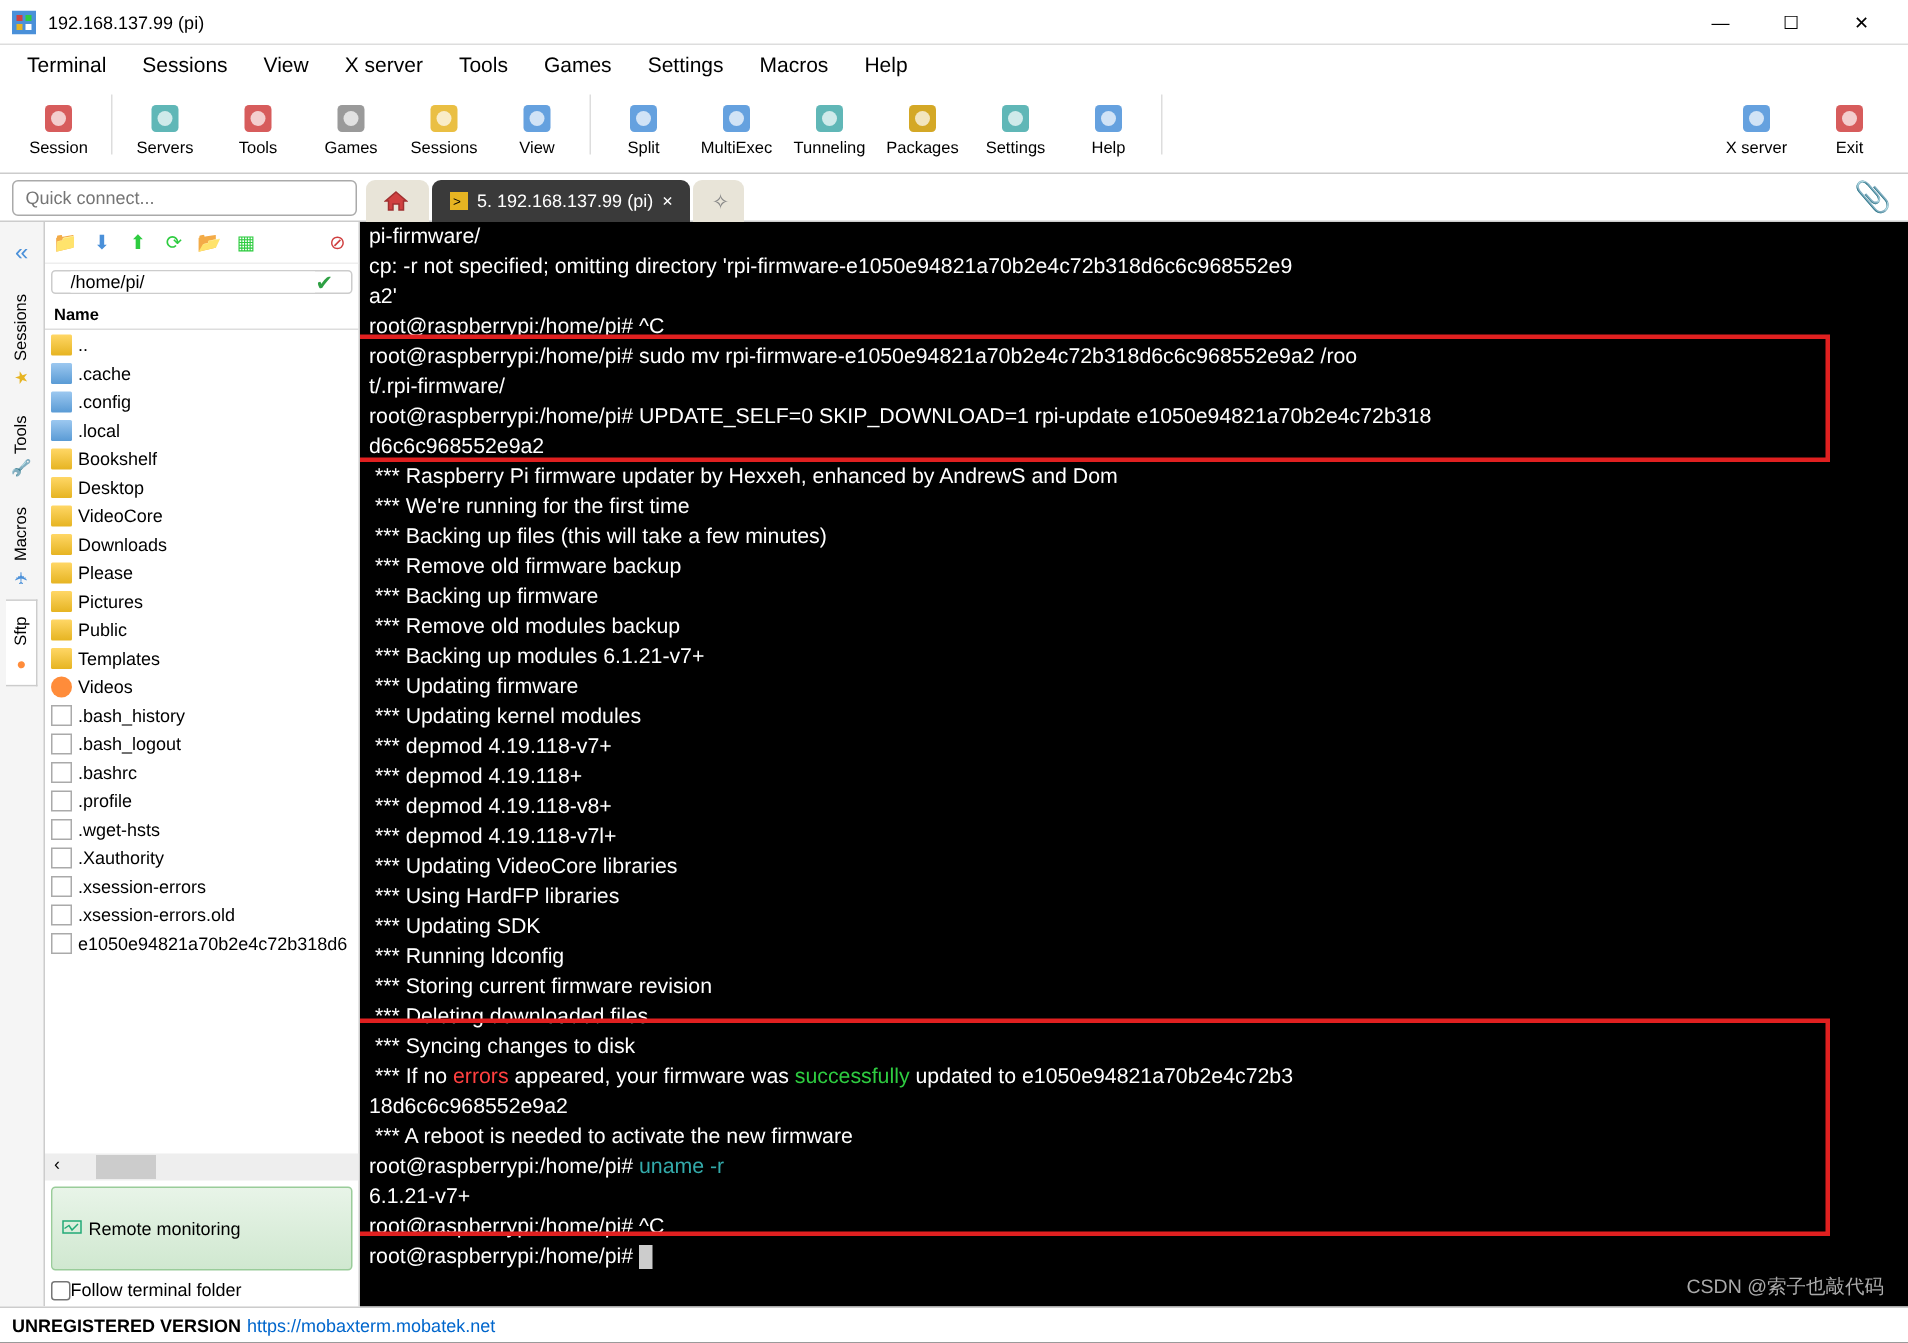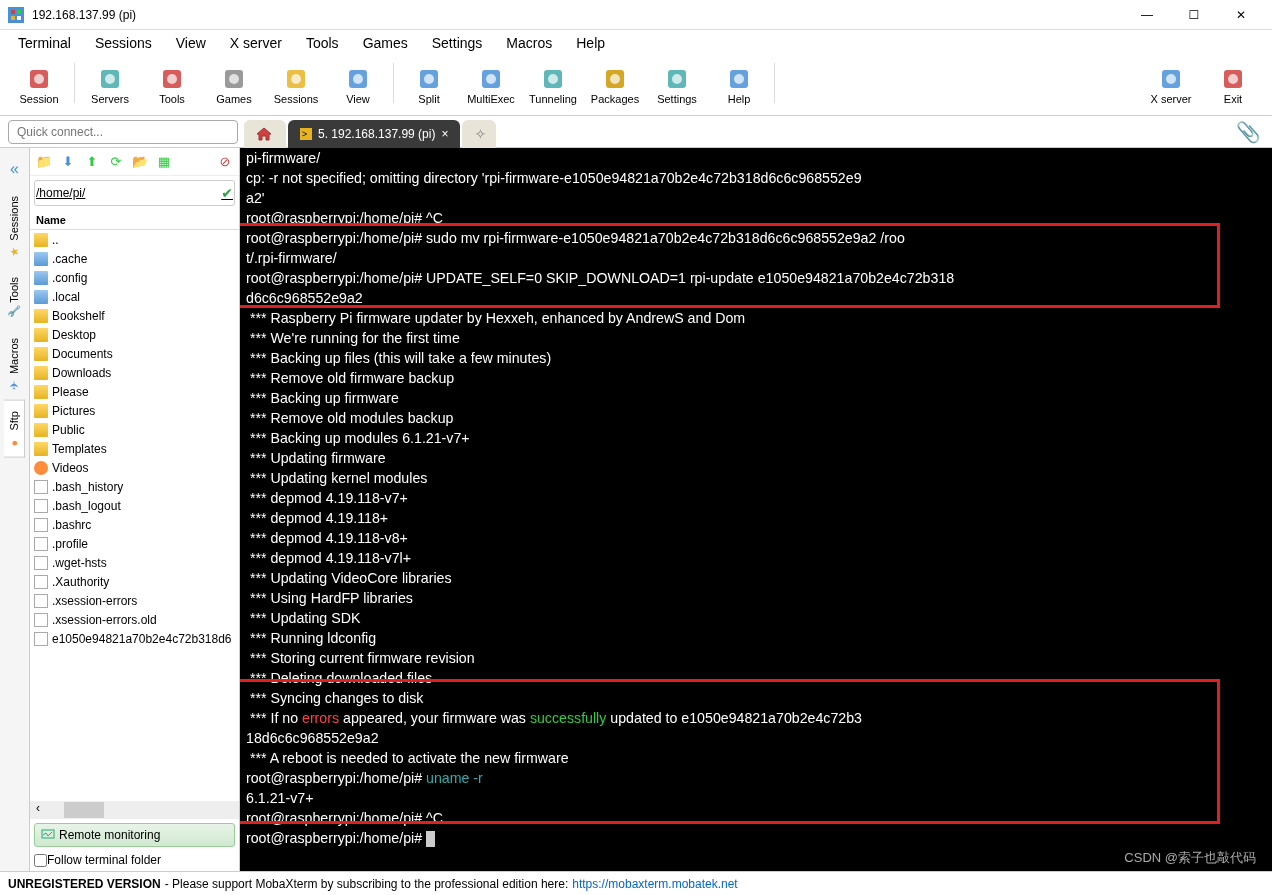--- a/index.html
+++ b/index.html
@@ -28,35 +28,35 @@
 .clip-icon { width: 30px; color: #4a90d9; font-size: 20px; text-align: center; cursor:pointer; }
 .main-area { flex: 1; display: flex; overflow: hidden; }
 .side-tabs { width: 30px; background: #f5f5f5; display: flex; flex-direction: column; align-items: center; padding-top: 8px; gap: 4px; border-right: 1px solid #ccc; }
 .side-tab { writing-mode: vertical-rl; transform: rotate(180deg); font-size: 11px; padding: 10px 4px; cursor: pointer; display: flex; align-items: center; gap: 4px; }
 .side-tab.active { background: #fff; border: 1px solid #ccc; border-right: none; }
 .side-tab-icon { writing-mode: horizontal-tb; transform: rotate(90deg); width:12px; height:12px; }
 .collapse-btn { color: #4a90d9; font-size: 16px; cursor: pointer; padding: 4px; }
 .sftp-panel { width: 210px; background: #fff; border-right: 1px solid #ccc; display: flex; flex-direction: column; font-size: 12px; }
 .sftp-toolbar { height: 28px; display: flex; align-items: center; padding: 0 4px; gap: 4px; border-bottom: 1px solid #eee; }
 .sftp-tb-btn { width: 20px; height: 20px; display: flex; align-items: center; justify-content: center; cursor: pointer; font-size: 13px; }
-.sftp-path { height: 26px; display: flex; align-items: center; padding: 0 1px; border: 1px solid #ccc; margin: 4px; border-radius: 3px; text-decoration: underline; }
+.sftp-path { height: 16px; display: flex; align-items: center; padding: 0 12px; border: 1px solid #ccc; margin: 4px; border-radius: 3px; }
 .sftp-path input { border: none; flex: 1; font-size: 12px; outline: none; }
 .sftp-path .ok-icon { color: #2ea043; font-size: 14px; }
 .sftp-header { height: 20px; padding: 0 6px; border-bottom: 1px solid #ddd; font-size: 11px; display:flex; align-items:center;font-weight:bold; }
 .sftp-list { flex: 1; overflow-y: auto; }
 .sftp-item { height: 19px; display: flex; align-items: center; padding: 0 4px; cursor: pointer; gap: 4px; white-space: nowrap; overflow:hidden; }
 .fi { width: 14px; height: 14px; flex-shrink: 0; }
 .fi-folder { background: linear-gradient(#ffd766,#e6b422); border-radius: 1px; }
 .fi-folder-blue { background: linear-gradient(#9cc8f0,#5a9bd5); border-radius: 1px; }
 .fi-file { background: #fff; border: 1px solid #aaa; }
 .fi-orange { background: #ff8c3a; border-radius:50%; }
 .sftp-scroll { height: 18px; background: #eee; display:flex; }
 .scroll-thumb { width: 40px; height: 16px; background: #ccc; margin:1px 0 0 18px; }
 .sftp-footer { padding: 4px; }
-.remote-mon { background: linear-gradient(#e8f4e8,#d0e8d0); border: 1px solid #9c9; padding: 4px 6px; border-radius: 3px; margin-bottom: 6px; display:flex; align-items:center; gap:4px; cursor:pointer; }
+.remote-mon { background: linear-gradient(#e8f4e8,#d0e8d0); border: 1px solid #9c9; padding: 20px 6px; border-radius: 3px; margin-bottom: 6px; display:flex; align-items:center; gap:4px; cursor:pointer; }
 .follow-row { display: flex; align-items: center; gap: 0; }
 .terminal-wrap { flex: 1; background: #000000; position: relative; overflow: hidden; }
 .terminal { font-family: "Consolas","Courier New",monospace; font-size: 14.2px; line-height: 20px; color: #fff; padding: 0 6px; white-space: pre; position: relative; }
 .term-line { min-height: 20px; }
 .hl-box { position: absolute; border: 3px solid #e02020; pointer-events: none; z-index: 5; }
 .c-green { color: #2ecc40; }
 .c-red { color: #ff4040; }
 .c-teal { color: #3aa; }
 .statusbar { height: 24px; background: #fff; border-top: 1px solid #ccc; display: flex; align-items: center; padding: 0 8px; font-size: 12px; gap: 4px; }
 .statusbar a { color: #0066cc; text-decoration: none; }
@@ -312,21 +312,21 @@
         <div class="sftp-item">
           <span class="fi fi-folder"></span>
           <span>Bookshelf</span>
         </div>
         <div class="sftp-item">
           <span class="fi fi-folder"></span>
           <span>Desktop</span>
         </div>
         <div class="sftp-item">
           <span class="fi fi-folder"></span>
-          <span>Documents</span>
+          <span>VideoCore</span>
         </div>
         <div class="sftp-item">
           <span class="fi fi-folder"></span>
           <span>Downloads</span>
         </div>
         <div class="sftp-item">
           <span class="fi fi-folder"></span>
           <span>Please</span>
         </div>
         <div class="sftp-item">
@@ -403,17 +403,16 @@
 
   <div class="terminal-wrap">
     <div class="terminal" id="terminal"><div class="term-line">pi-firmware/</div><div class="term-line">cp: -r not specified; omitting directory 'rpi-firmware-e1050e94821a70b2e4c72b318d6c6c968552e9</div><div class="term-line">a2'</div><div class="term-line">root@raspberrypi:/home/pi# ^C</div><div class="term-line">root@raspberrypi:/home/pi# sudo mv rpi-firmware-e1050e94821a70b2e4c72b318d6c6c968552e9a2 /roo</div><div class="term-line">t/.rpi-firmware/</div><div class="term-line">root@raspberrypi:/home/pi# UPDATE_SELF=0 SKIP_DOWNLOAD=1 rpi-update e1050e94821a70b2e4c72b318</div><div class="term-line">d6c6c968552e9a2</div><div class="term-line"> *** Raspberry Pi firmware updater by Hexxeh, enhanced by AndrewS and Dom</div><div class="term-line"> *** We're running for the first time</div><div class="term-line"> *** Backing up files (this will take a few minutes)</div><div class="term-line"> *** Remove old firmware backup</div><div class="term-line"> *** Backing up firmware</div><div class="term-line"> *** Remove old modules backup</div><div class="term-line"> *** Backing up modules 6.1.21-v7+</div><div class="term-line"> *** Updating firmware</div><div class="term-line"> *** Updating kernel modules</div><div class="term-line"> *** depmod 4.19.118-v7+</div><div class="term-line"> *** depmod 4.19.118+</div><div class="term-line"> *** depmod 4.19.118-v8+</div><div class="term-line"> *** depmod 4.19.118-v7l+</div><div class="term-line"> *** Updating VideoCore libraries</div><div class="term-line"> *** Using HardFP libraries</div><div class="term-line"> *** Updating SDK</div><div class="term-line"> *** Running ldconfig</div><div class="term-line"> *** Storing current firmware revision</div><div class="term-line"> *** Deleting downloaded files</div><div class="term-line"> *** Syncing changes to disk</div><div class="term-line"> *** If no <span class="c-red">errors</span> appeared, your firmware was <span class="c-green">successfully</span> updated to e1050e94821a70b2e4c72b3</div><div class="term-line">18d6c6c968552e9a2</div><div class="term-line"> *** A reboot is needed to activate the new firmware</div><div class="term-line">root@raspberrypi:/home/pi# <span class="c-teal">uname -r</span></div><div class="term-line">6.1.21-v7+</div><div class="term-line">root@raspberrypi:/home/pi# ^C</div><div class="term-line">root@raspberrypi:/home/pi# <span class="cursor-block"></span></div></div>
     <div class="hl-box" style="left:-22px; top:75px; width:1002px; height:85px;"></div>
     <div class="hl-box" style="left:-35px; top:531px; width:1015px; height:145px;"></div>
   </div>
 </div>
 
 <div class="statusbar">
   <span class="unreg">UNREGISTERED VERSION</span>
-  <span> -  Please support MobaXterm by subscribing to the professional edition here:  </span>
   <a href="#">https://mobaxterm.mobatek.net</a>
 </div>
 
 <div class="watermark">CSDN @索子也敲代码</div>
 
 </body></html>

